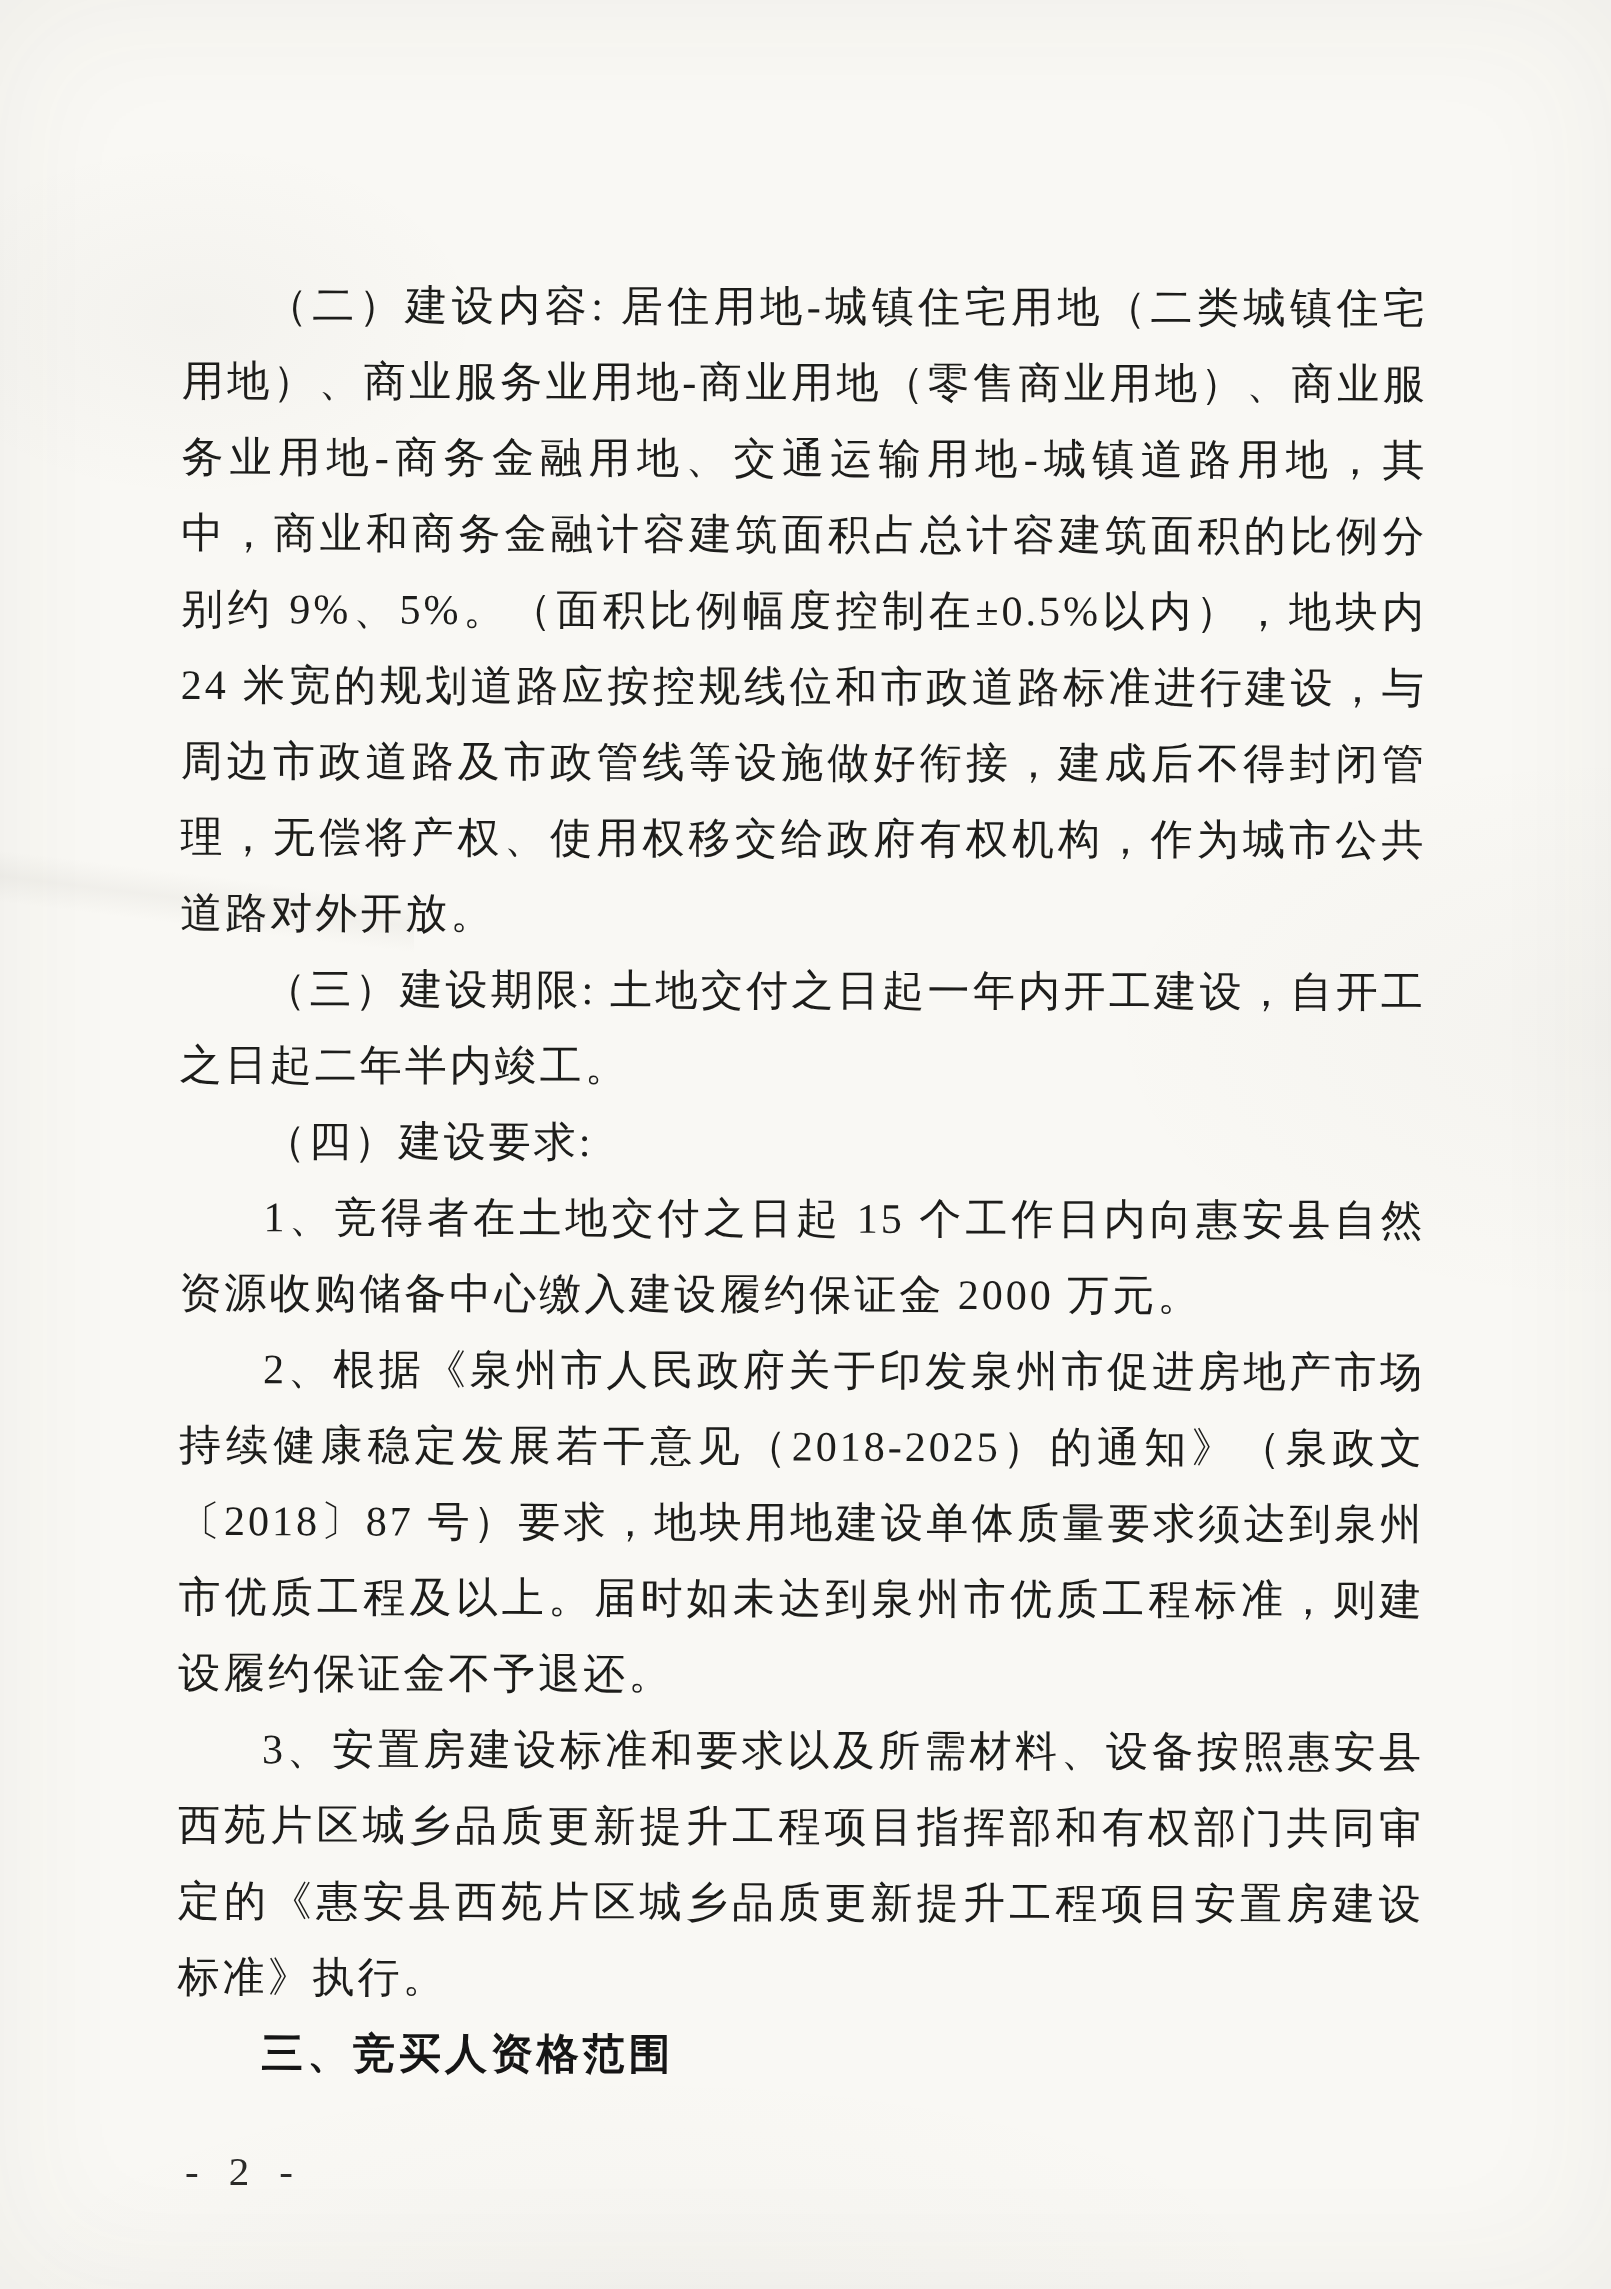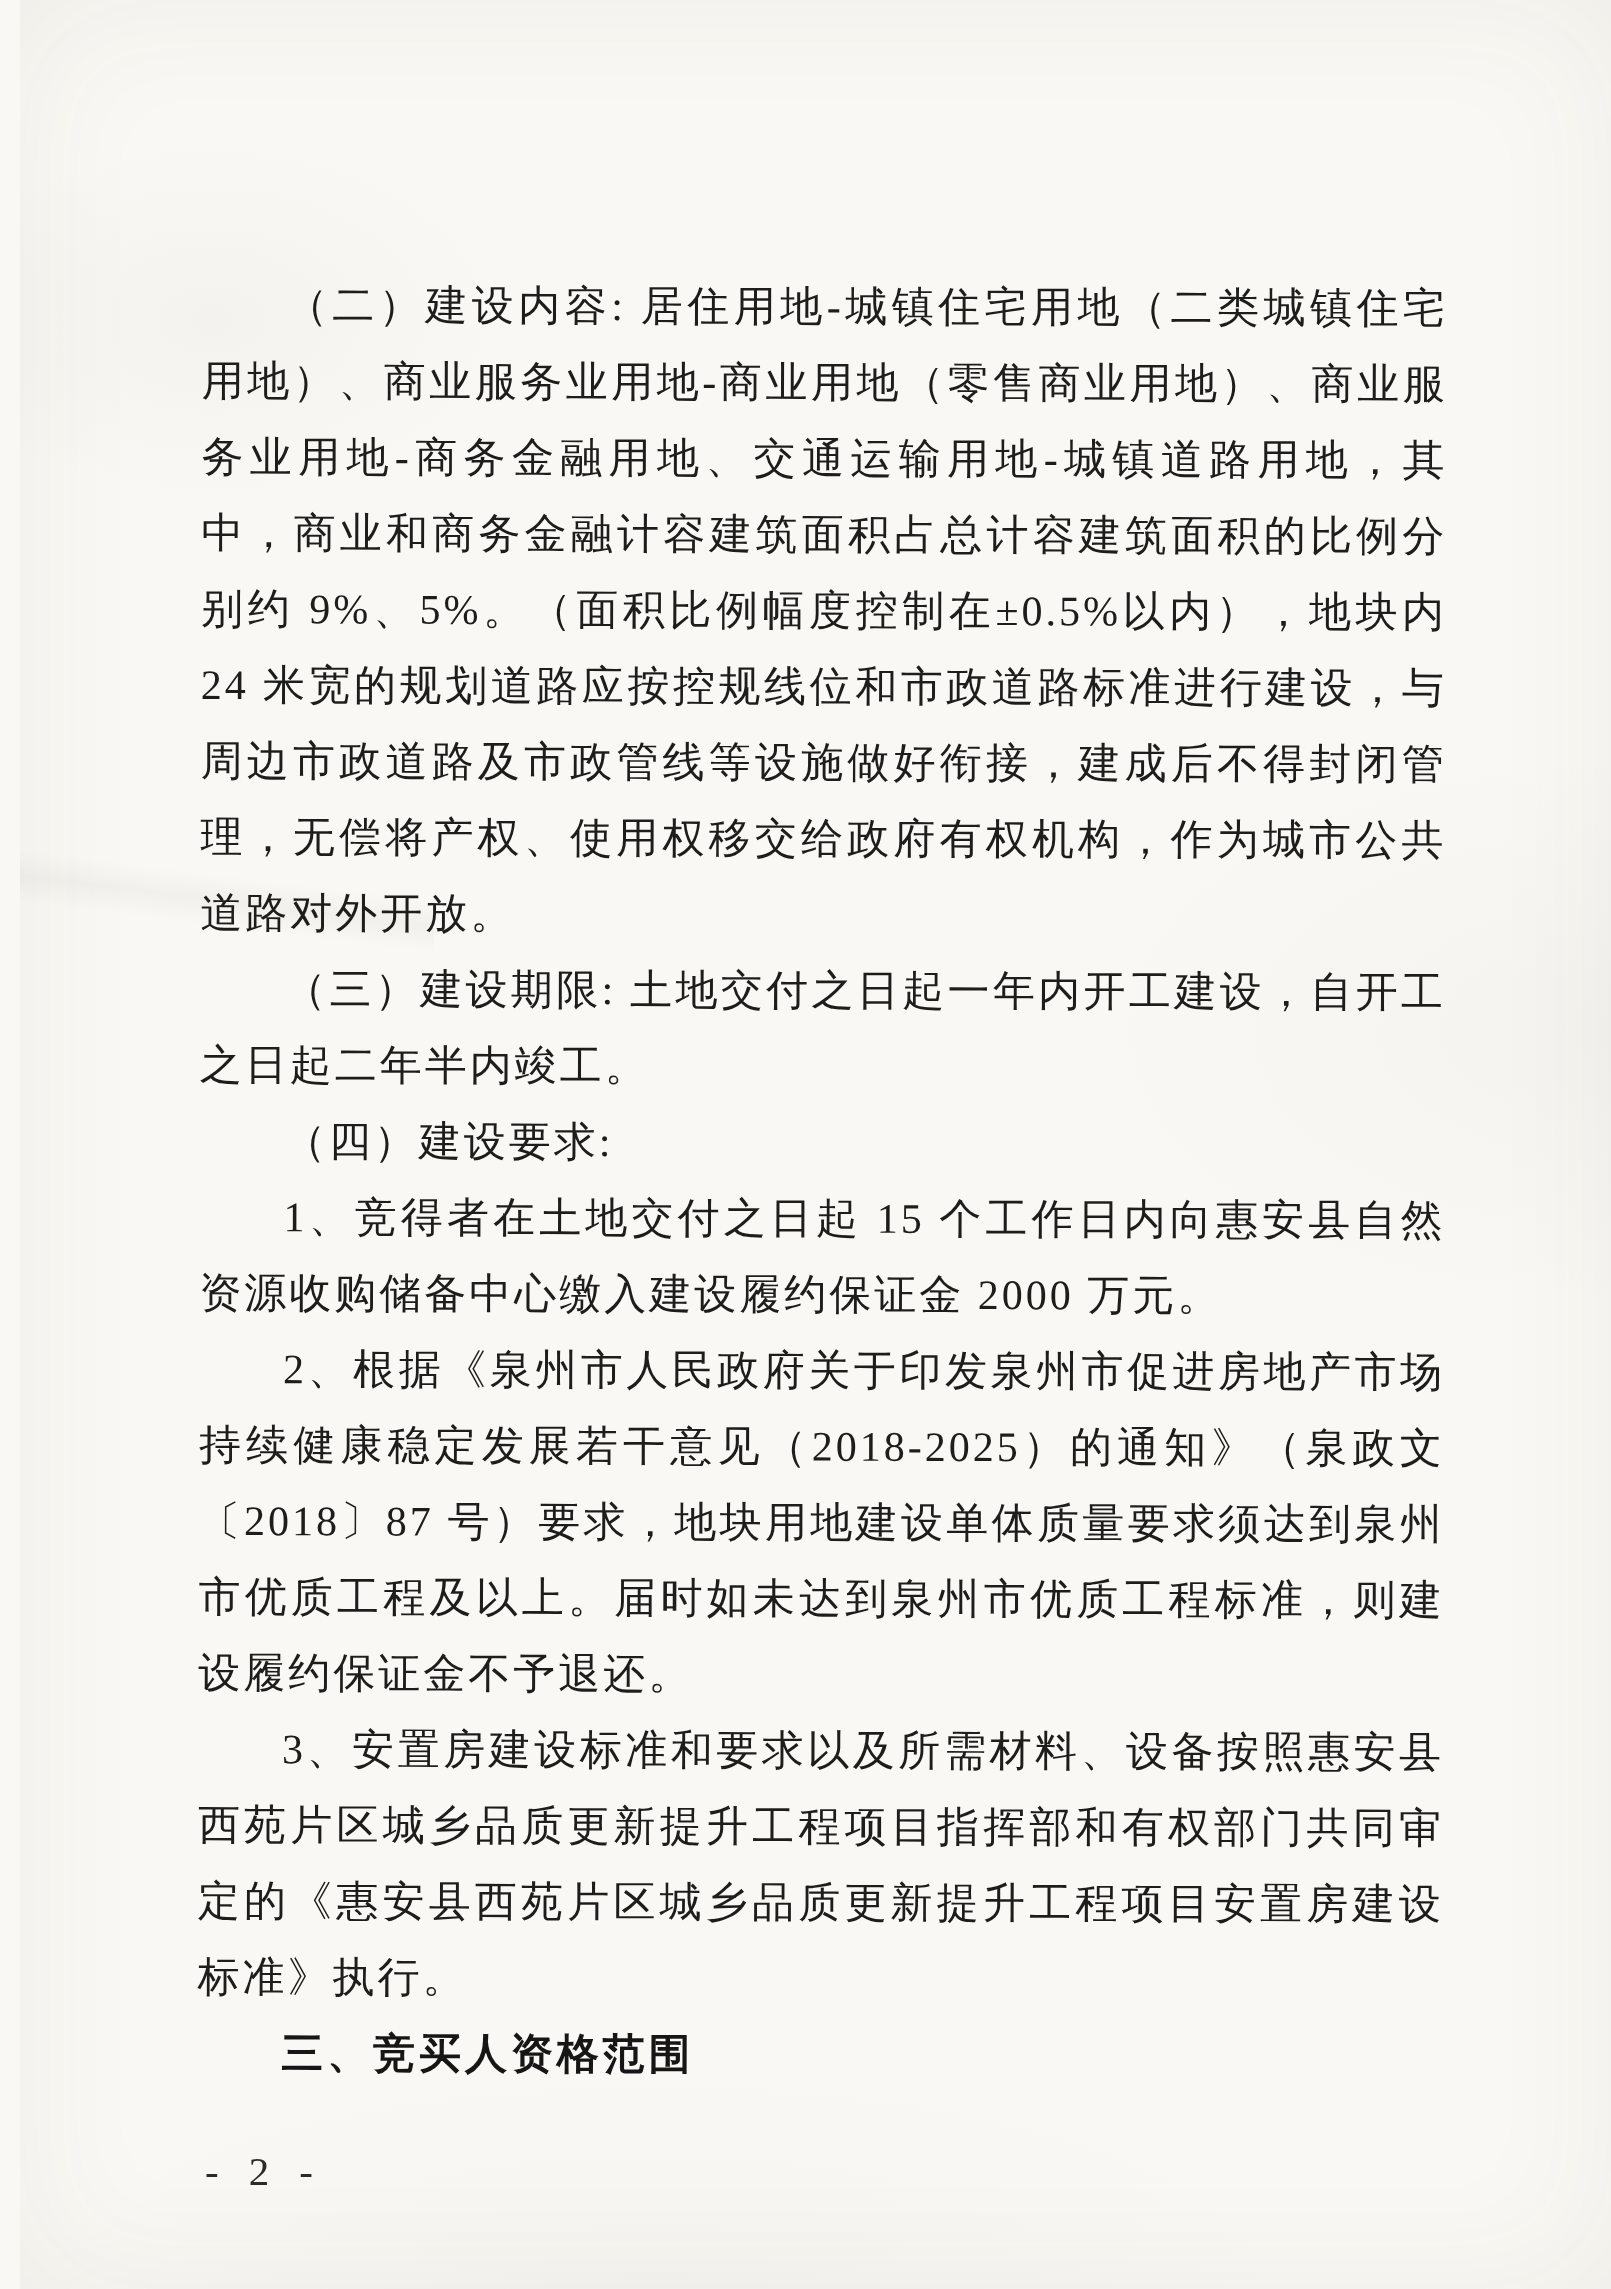--- a/index.html
+++ b/index.html
@@ -9,21 +9,20 @@
     position: relative;
     overflow: hidden;
     background-color: #f9f8f4;
     font-family: "Liberation Serif", "DejaVu Serif", serif;
   }
   
   .page {
     position: absolute;
     inset: 0;
     box-shadow: inset 0 0 138px rgba(70, 64, 52, 0.06);
-    margin-left: 20px;
   }
   .page::before {
     content: "";
     position: absolute;
     inset: 0;
     background:
       radial-gradient(ellipse 414px 256px at 12% 14%, rgba(90, 85, 75, 0.035), transparent 70%),
       radial-gradient(ellipse 690px 374px at 100% 45%, rgba(90, 85, 75, 0.03), transparent 75%),
       radial-gradient(ellipse 887px 296px at 40% 100%, rgba(90, 85, 75, 0.025), transparent 75%);
     pointer-events: none;

